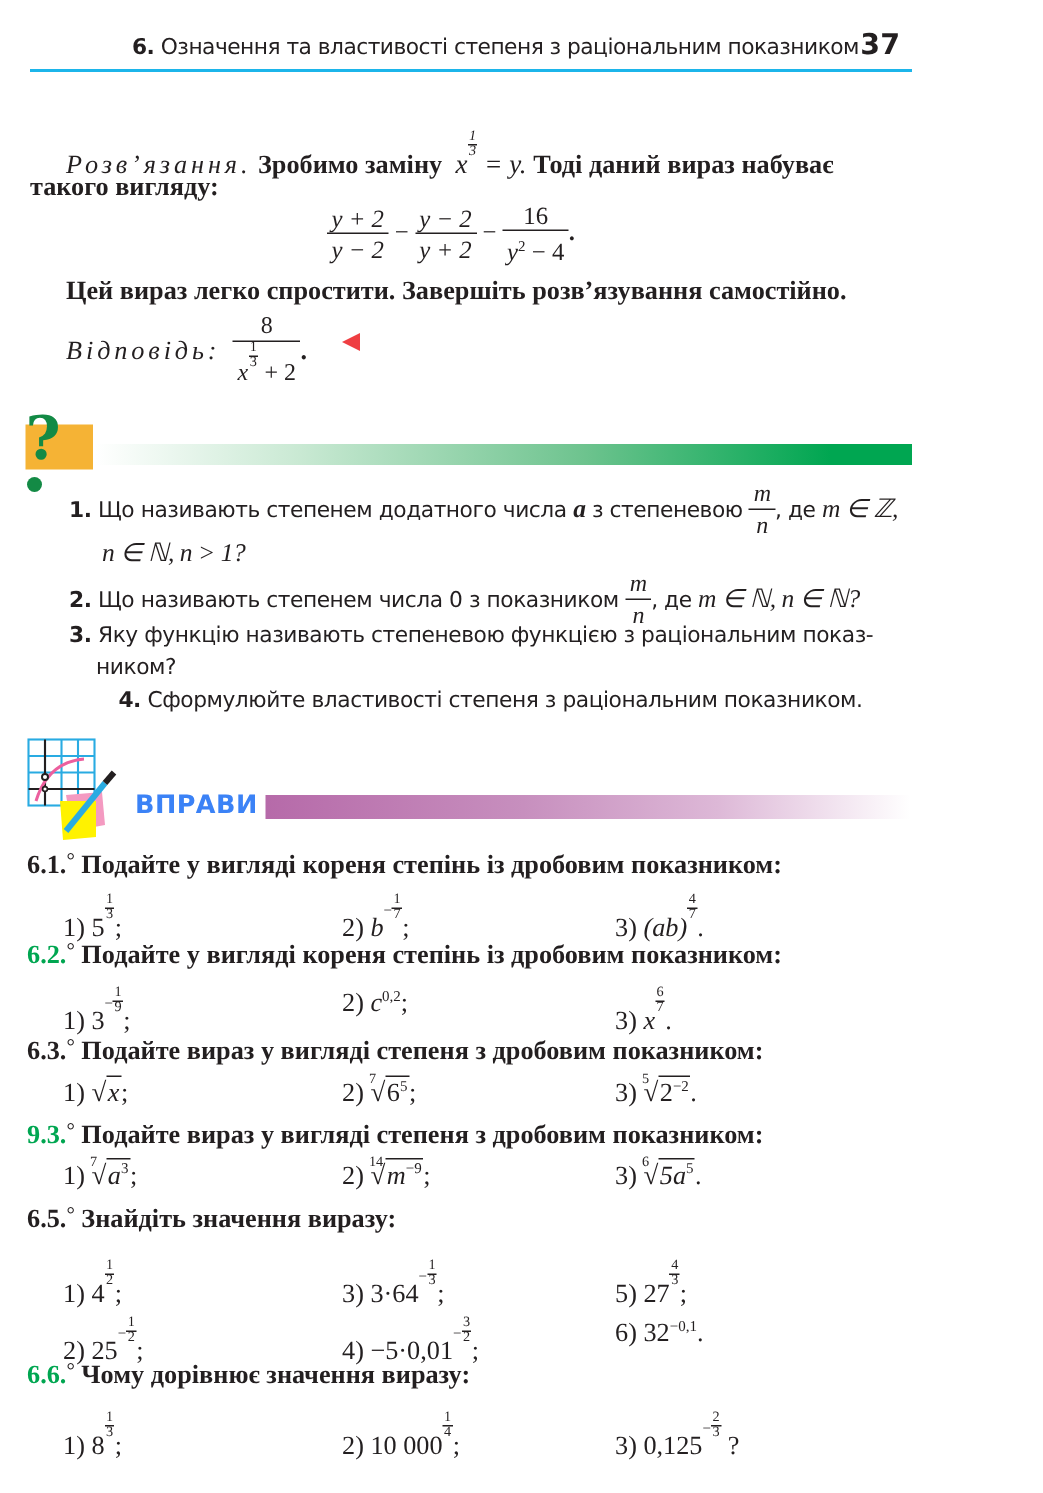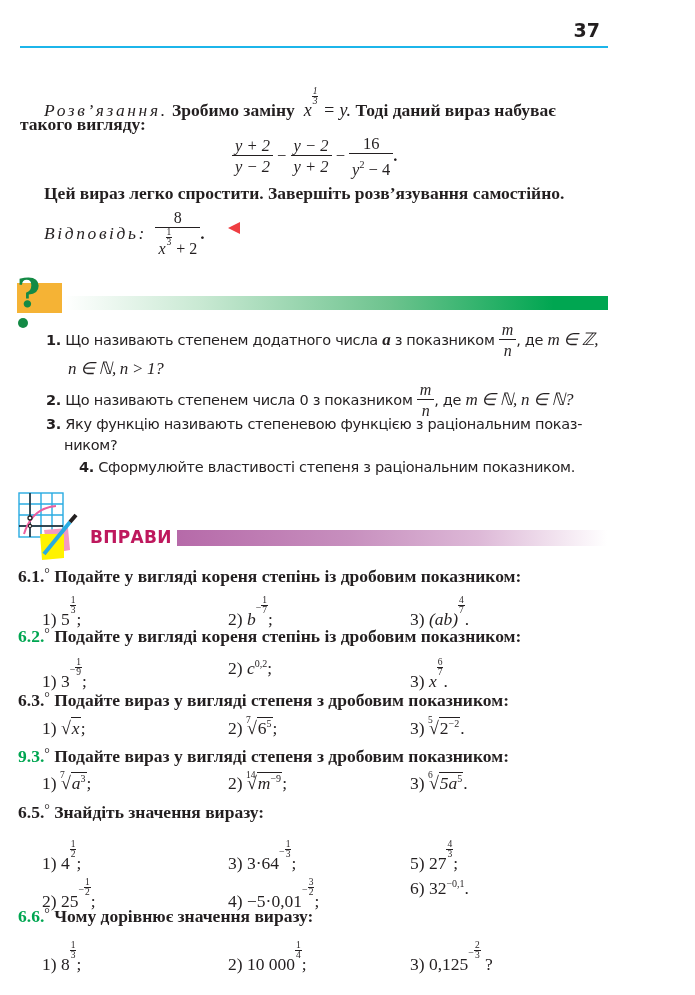--- a/index.html
+++ b/index.html
@@ -27,51 +27,52 @@
   .q-glyph { position: absolute; left: 17px; top: 273px; font-family: "DejaVu Serif", serif; font-weight: bold; font-size: 40px; color: #138a45; line-height: 40px; }
   .q-dot { position: absolute; left: 18px; top: 318px; width: 10px; height: 10px; border-radius: 50%; background: #138a45; }
   .q-bar { position: absolute; left: 64px; top: 296px; width: 544px; height: 14px; background: linear-gradient(to right, #ffffff 0%, #c9e9d3 25%, #6dc38e 60%, #00a651 90%, #00a651 100%); }
   .qlist { position: absolute; left: 46px; top: 318px; width: 562px; font-family: "DejaVu Sans", sans-serif; font-size: 14.5px; color: #231f20; letter-spacing: -0.3px; }
   .qitem { position: absolute; left: 0; width: 562px; }
   .qnum { font-weight: bold; }
   .qm { font-family: "Liberation Serif", serif; font-style: italic; font-size: 17px; }
 
   
   .ex-icon { position: absolute; left: 18px; top: 492px; width: 62px; height: 70px; }
-  .ex-title { position: absolute; left: 90px; top: 527px; font-family: "DejaVu Sans", sans-serif; font-weight: bold; font-size: 17px; color: #be185d; letter-spacing: 0.3px; }
+  .ex-title { position: absolute; left: 90px; top: 527px; font-family: "DejaVu Sans", sans-serif; font-weight: bold; font-size: 17px; color: #3b82f6; letter-spacing: 0.3px; }
   .ex-bar { position: absolute; left: 177px; top: 530px; width: 430px; height: 16px; background: linear-gradient(to right, #b66aa9 0%, #c78fbe 40%, #ddb8d7 70%, #ffffff 100%); }
 
   .ex { position: absolute; left: 18px; font-family: "Liberation Serif", "DejaVu Serif", serif; font-size: 17.5px; font-weight: bold; color: #231f20; }
   .ex .num { font-weight: bold; }
   .ex .num.green { color: #00a651; }
   .ex .deg { font-weight: normal; font-size: 14px; vertical-align: 4px; }
   .row { position: absolute; font-family: "Liberation Serif", "DejaVu Serif", serif; font-size: 17.5px; color: #231f20; white-space: nowrap; }
   .row .lbl { font-weight: normal; }
   .c1 { left: 42px; } .c2 { left: 228px; } .c3 { left: 410px; }
   .rad { display: inline-block; position: relative; }
   .rad .idx { position: absolute; left: -1px; top: -3px; font-size: 9.5px; }
   .rad .sym { font-size: 18px; }
   .rad .under { border-top: 1.2px solid #231f20; padding: 0 1px 0 1px; }
 </style>
 </head>
 <body>
 
 <div class="hdr">
+  <div class="hdr-title"><b>6.</b> <span>Означення та властивості степеня з раціональним показником</span></div>
   <div class="hdr-page">37</div>
 </div>
 
 <div class="abs txt" style="left:44px; top:87px;">
   <span class="ital-sp">Розв’язання.</span>
   <span>Зробимо заміну</span>
   <span class="m" style="font-size:18px;">&nbsp;<span>x</span><span class="sfrac" style="vertical-align:12px;"><span class="sn">1</span><span class="sd">3</span></span> <span>= y.</span></span>
   <span>Тоді даний вираз набуває</span>
 </div>
 <div class="abs txt" style="left:20px; top:114px;">такого вигляду:</div>
 
-<div class="abs txt" style="left:232px; top:134px; font-size:16.5px;">
+<div class="abs txt" style="left:218px; top:134px; font-size:16.5px;">
   <span class="frac m"><span class="n">y + 2</span><span class="d">y − 2</span></span>
   <span style="font-weight:normal;">−</span>
   <span class="frac m"><span class="n">y − 2</span><span class="d">y + 2</span></span>
   <span style="font-weight:normal;">−</span>
   <span class="frac"><span class="n" style="font-weight:normal;">16</span><span class="d"><span class="m">y</span><sup style="font-size:10px;">2</sup><span> − 4</span></span></span><span>.</span>
 </div>
 
 <div class="abs txt" style="left:44px; top:183px;text-align:right;">Цей вираз легко спростити. Завершіть розв’язування самостійно.</div>
 
 <div class="abs txt" style="left:44px; top:208px;">
@@ -83,21 +84,21 @@
 <div class="q-icon-box"></div>
 <div class="q-glyph">?</div>
 <div class="q-dot"></div>
 <div class="q-bar"></div>
 
 <div class="qlist">
   <div class="qitem" style="top:2px;">
     <span class="qnum">1.</span>
     <span>Що називають степенем додатного числа</span>
     <span class="qm" style="font-weight:bold;">a</span>
-    <span>з показником</span>
+    <span>з степеневою</span>
     <span class="frac qm" style="font-size:16px;"><span class="n">m</span><span class="d">n</span></span><span>, де</span>
     <span class="qm">m ∈ ℤ,</span>
   </div>
   <div class="qitem" style="top:40px; left:22px;">
     <span class="qm">n ∈ ℕ,  n &gt; 1?</span>
   </div>
   <div class="qitem" style="top:62px;">
     <span class="qnum">2.</span>
     <span>Що називають степенем числа 0 з показником</span>
     <span class="frac qm" style="font-size:16px;"><span class="n">m</span><span class="d">n</span></span><span>, де</span>

